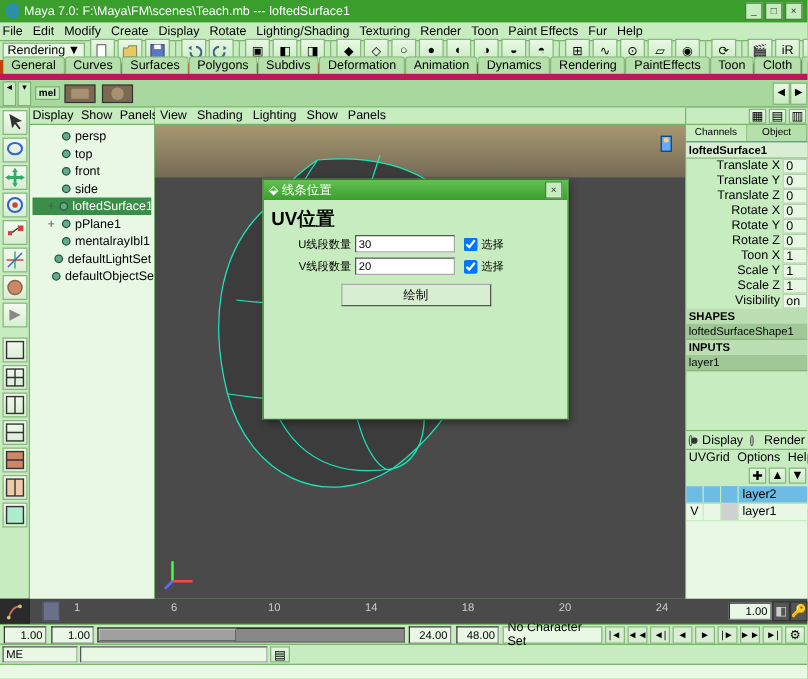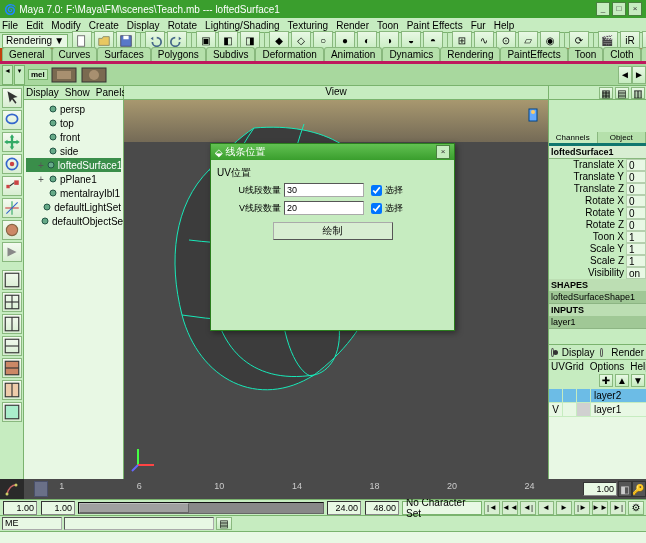--- a/index.html
+++ b/index.html
@@ -7,46 +7,46 @@
 .titlebar { background:#3a9e2d; height:18px; display:flex; align-items:center; color:#fff; padding:0 4px; }
 .titlebar .spacer { flex:1; }
 .winbtn { width:14px; height:14px; background:#c6ecc0; border:1px solid #4a8040; margin-left:2px; text-align:center; line-height:12px; font-size:8px; color:#333; cursor:default; }
 .menubar { background:#c6ecc0; height:14px; display:flex; align-items:center; padding:0 2px; gap:8px; font-size:9px; color:#000; }
 .menubar span { cursor:default; }
 .statusrow { background:#c6ecc0; height:16px; display:flex; align-items:center; padding:0 2px; border-top:1px solid #7ab36e; font-size:9px; }
 .dd { background:#e8f8e4; border:1px solid #7ab36e; height:14px; padding:0 3px; display:inline-flex; align-items:center; gap:2px; }
 .tbbtn { width:20px; height:20px; background:linear-gradient(#e8f8e4,#c6ecc0); border:1px solid #89b87e; display:flex; align-items:center; justify-content:center; }
 .tbbtn svg { width:14px; height:14px; }
 .sep { width:1px; height:18px; background:#89b87e; margin:0 2px; }
-.shelftabs { background:#c2410c; height:16px; display:flex; align-items:end; padding:0 2px; gap:0; font-size:9px; border-bottom:3px solid #be185d; }
+.shelftabs { background:#c2410c; height:16px; display:flex; align-items:end; padding:0 2px; gap:0; font-size:9px; border-bottom:5px solid #be185d; }
 .shelftab { padding:1px 6px; background:#b5e0ab; border:1px solid #89b87e; border-bottom:none; border-radius:3px 3px 0 0; cursor:default; }
 .shelfrow { background:#a8d89e; height:22px; display:flex; align-items:center; padding-left:28px; border-bottom:1px solid #7ab36e; position:relative; }
 .shelfleft { position:absolute; left:2px; top:1px; width:24px; height:20px; display:flex; gap:1px; }
 .shelfleft .sb { width:11px; background:#c6ecc0; border:1px solid #7ab36e; font-size:7px; text-align:center; line-height:9px; }
 .mel { background:#c6ecc0; border:1px solid #7ab36e; padding:0 2px; font-size:8px; font-weight:bold; }
 .shelficon { width:28px; height:18px; margin-left:2px; display:flex; align-items:center; justify-content:center; }
 .mainarea { display:flex; height:393px; background:#c6ecc0; }
 .leftstrip { width:24px; background:#c6ecc0; display:flex; flex-direction:column; align-items:center; padding:2px 0; gap:2px; border-right:1px solid #7ab36e; }
 .lbtn { width:20px; height:20px; background:linear-gradient(#f4faf0,#d8eed2); border:1px solid #89b87e; display:flex; align-items:center; justify-content:center; }
 .outliner { width:100px; background:#e8f8e4; display:flex; flex-direction:column; border-right:1px solid #7ab36e; }
 .outliner .hdr { background:#c6ecc0; height:14px; display:flex; align-items:center; padding:0 2px; gap:6px; font-size:9px; border-bottom:1px solid #7ab36e; }
 .outliner .tree { flex:1; background:#e8f8e4; padding:2px; overflow:auto; }
 .tnode { display:flex; align-items:center; gap:2px; height:14px; padding-left:12px; font-size:9px; }
 .tnode.sel { background:#3a8e4a; color:#fff; }
 .tnode .box { color:#555; width:8px; display:inline-block; }
 .tnode .ic { width:10px; height:10px; display:inline-block; }
 .viewport { flex:1; display:flex; flex-direction:column; position:relative; }
-.viewport .hdr { background:#c6ecc0; height:14px; display:flex; align-items:center; padding:0 4px; gap:8px; font-size:9px; border-bottom:1px solid #7ab36e;flex-direction:column; }
+.viewport .hdr { background:#c6ecc0; height:14px; display:flex; align-items:center; padding:0 4px; gap:8px; font-size:9px; border-bottom:1px solid #7ab36e; }
 .vpcanvas { flex:1; background:#4a4a4a; position:relative; overflow:hidden; }
 .vpfloor { position:absolute; top:0; left:0; right:0; height:42px; background:linear-gradient(#a8986f,#746a56); }
 .vpsurf { position:absolute; left:40px; top:20px; width:260px; height:280px; }
 .vpaxis { position:absolute; left:6px; bottom:6px; width:30px; height:30px; }
 .vpcam { position:absolute; right:6px; top:6px; width:18px; height:18px; }
 .channels { width:98px; background:#c6ecc0; display:flex; flex-direction:column; border-left:1px solid #7ab36e; }
-.chtabs { height:14px; display:flex; border-bottom:3px solid #0f766e;margin-top:32px; }
+.chtabs { height:14px; display:flex; border-bottom:1px solid #0f766e; }
 .chtab { flex:1; font-size:8px; text-align:center; line-height:12px; background:#b5e0ab; border-right:1px solid #89b87e; }
 .chtab.sel { background:#c6ecc0; }
 .chhdr { background:#d8eed2; font-size:9px; font-weight:bold; padding:1px 2px; border-bottom:1px solid #89b87e; }
 .chattr { display:flex; height:12px; font-size:9px; }
 .chattr .lbl { flex:1; text-align:right; padding-right:2px; }
 .chattr .val { width:20px; background:#e8f8e4; border:1px solid #b5d0ae; padding:0 2px; }
 .chsec { background:#bcdeb3; font-size:9px; font-weight:bold; padding:1px 2px; }
 .chitem { background:#a0c896; font-size:9px; padding:1px 2px; border-bottom:1px solid #8db584; }
 .layerbox { margin-top:auto; border-top:1px solid #7ab36e; display:flex; flex-direction:column; }
 .layerbox .radio { height:14px; display:flex; align-items:center; gap:6px; padding:0 2px; font-size:9px; background:#c6ecc0; }
@@ -70,21 +70,21 @@
 .cmdline .fld.small { width:60px; }
 .cmdline .fld.big { flex:1; }
 .helpline { background:#e8f8e4; height:14px; border-top:1px solid #7ab36e; font-size:9px; padding:0 2px; line-height:13px; }
 
 .dialog { position:absolute; left:210px; top:143px; width:245px; background:#c6ecc0; border:1px solid #2a7e1d; box-shadow:2px 2px 6px rgba(0,0,0,.4); z-index:50; }
 .dialog .dtitle { height:16px; background:linear-gradient(#62c152,#3a9e2d); color:#fff; display:flex; align-items:center; padding:0 4px; font-size:10px; }
 .dialog .dtabs { height:16px; display:flex; padding:2px 2px 0; gap:0; border-bottom:1px solid #89b87e; }
 .dialog .dtab { padding:1px 8px; background:#c6ecc0; border:1px solid #89b87e; border-bottom:none; font-size:9px; border-radius:3px 3px 0 0; }
 .dialog .dtab:not(.sel){ background:#b5e0ab; }
 .dialog .dbody { padding:4px 6px 10px; }
-.dialog .sechdr { font-size:10px; font-weight:normal; margin:2px 0; }
+.dialog .sechdr { font-size:15px; font-weight:bold; margin:2px 0; }
 .dialog .drow { display:flex; align-items:center; height:16px; gap:3px; margin:2px 0; }
 .dialog .drow .lbl { width:64px; text-align:right; font-size:9px; }
 .dialog .drow input[type=text] { width:80px; height:14px; background:#fff; border:1px inset #aaa; font-size:9px; padding:0 2px; }
 .dialog .drow .chk { margin-left:4px; }
 .dialog .dbtnrow { display:flex; justify-content:center; margin-top:6px; }
 .dialog button { width:120px; height:18px; background:#d8eed2; border:1px outset #aaa; font-size:10px; }
 .radio-dot { width:9px; height:9px; border-radius:50%; border:1px solid #555; display:inline-block; margin-right:2px; position:relative; }
 .radio-dot.on::after { content:""; position:absolute; left:1px; top:1px; width:5px; height:5px; background:#333; border-radius:50%; }
 input[type=checkbox]{ width:11px; height:11px; }
 </style>

